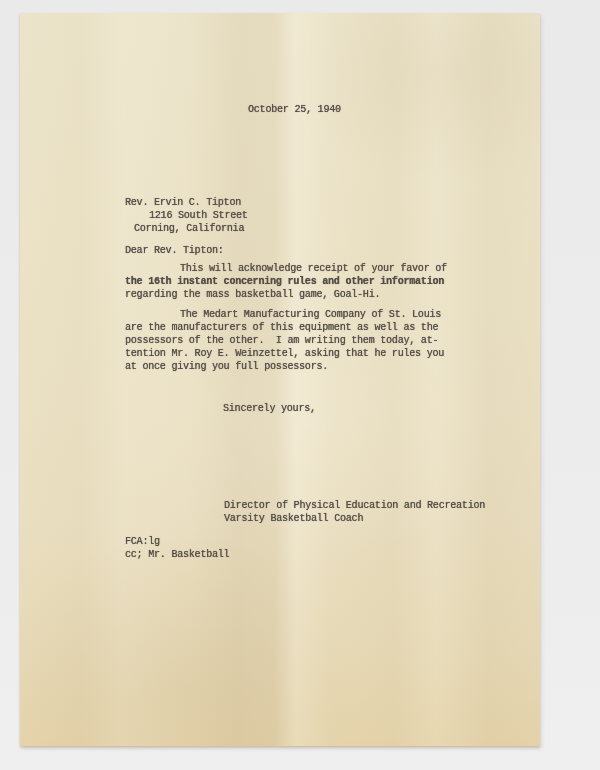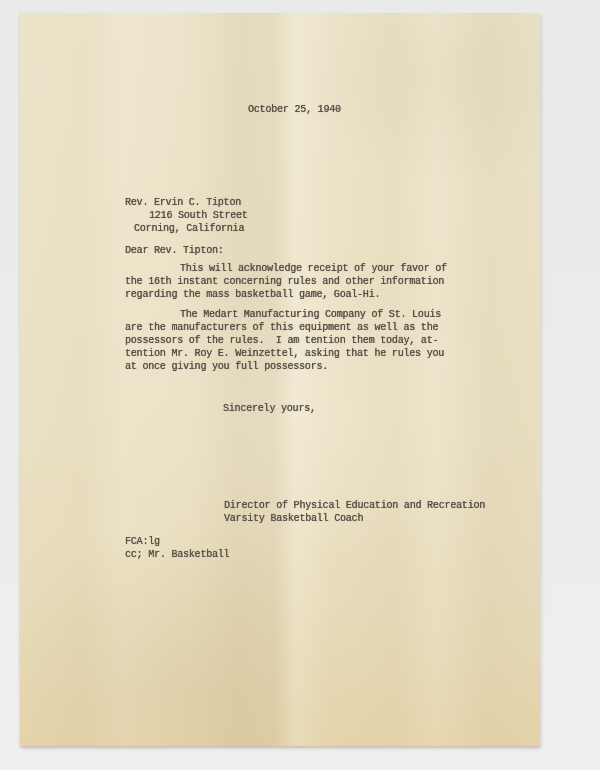--- a/index.html
+++ b/index.html
@@ -70,26 +70,26 @@
 
     <div class="line" style="left:228px; top:91px;">October 25, 1940</div>
 
     <div class="line" style="left:105px; top:184px;font-family:Liberation Mono, monospace;">Rev. Ervin C. Tipton</div>
     <div class="line" style="left:105px; top:197px;margin-left:24px;">1216 South Street</div>
     <div class="line" style="left:108px; top:210px;margin-left:6px;">Corning, California</div>
 
     <div class="line" style="left:105px; top:232px;">Dear Rev. Tipton:</div>
 
     <div class="line" style="left:160px; top:250px;">This will acknowledge receipt of your favor of</div>
-    <div class="line" style="left:105px; top:263px;">the 16th instant concerning rules and other information</div>
+    <div class="line" style="left:105px; top:263px;font-weight:bold;">the 16th instant concerning rules and other information</div>
     <div class="line" style="left:105px; top:276px;">regarding the mass basketball game, Goal-Hi.</div>
 
     <div class="line" style="left:160px; top:296px;">The Medart Manufacturing Company of St. Louis</div>
     <div class="line" style="left:105px; top:309px;font-family:Liberation Mono, monospace;">are the manufacturers of this equipment as well as the</div>
-    <div class="line" style="left:105px; top:322px;">possessors of the rules.  I am tention them today, at-</div>
+    <div class="line" style="left:105px; top:322px;">possessors of the other.  I am writing them today, at-</div>
     <div class="line" style="left:105px; top:335px;">tention Mr. Roy E. Weinzettel, asking that he rules you</div>
     <div class="line" style="left:105px; top:348px;">at once giving you full possessors.</div>
 
 
     <div class="line" style="left:203px; top:390px;">Sincerely yours,</div>
 
     <div class="line" style="left:204px; top:487px;">Director of Physical Education and Recreation</div>
     <div class="line" style="left:204px; top:500px;">Varsity Basketball Coach</div>
 
     <div class="line" style="left:105px; top:523px;">FCA:lg</div>

